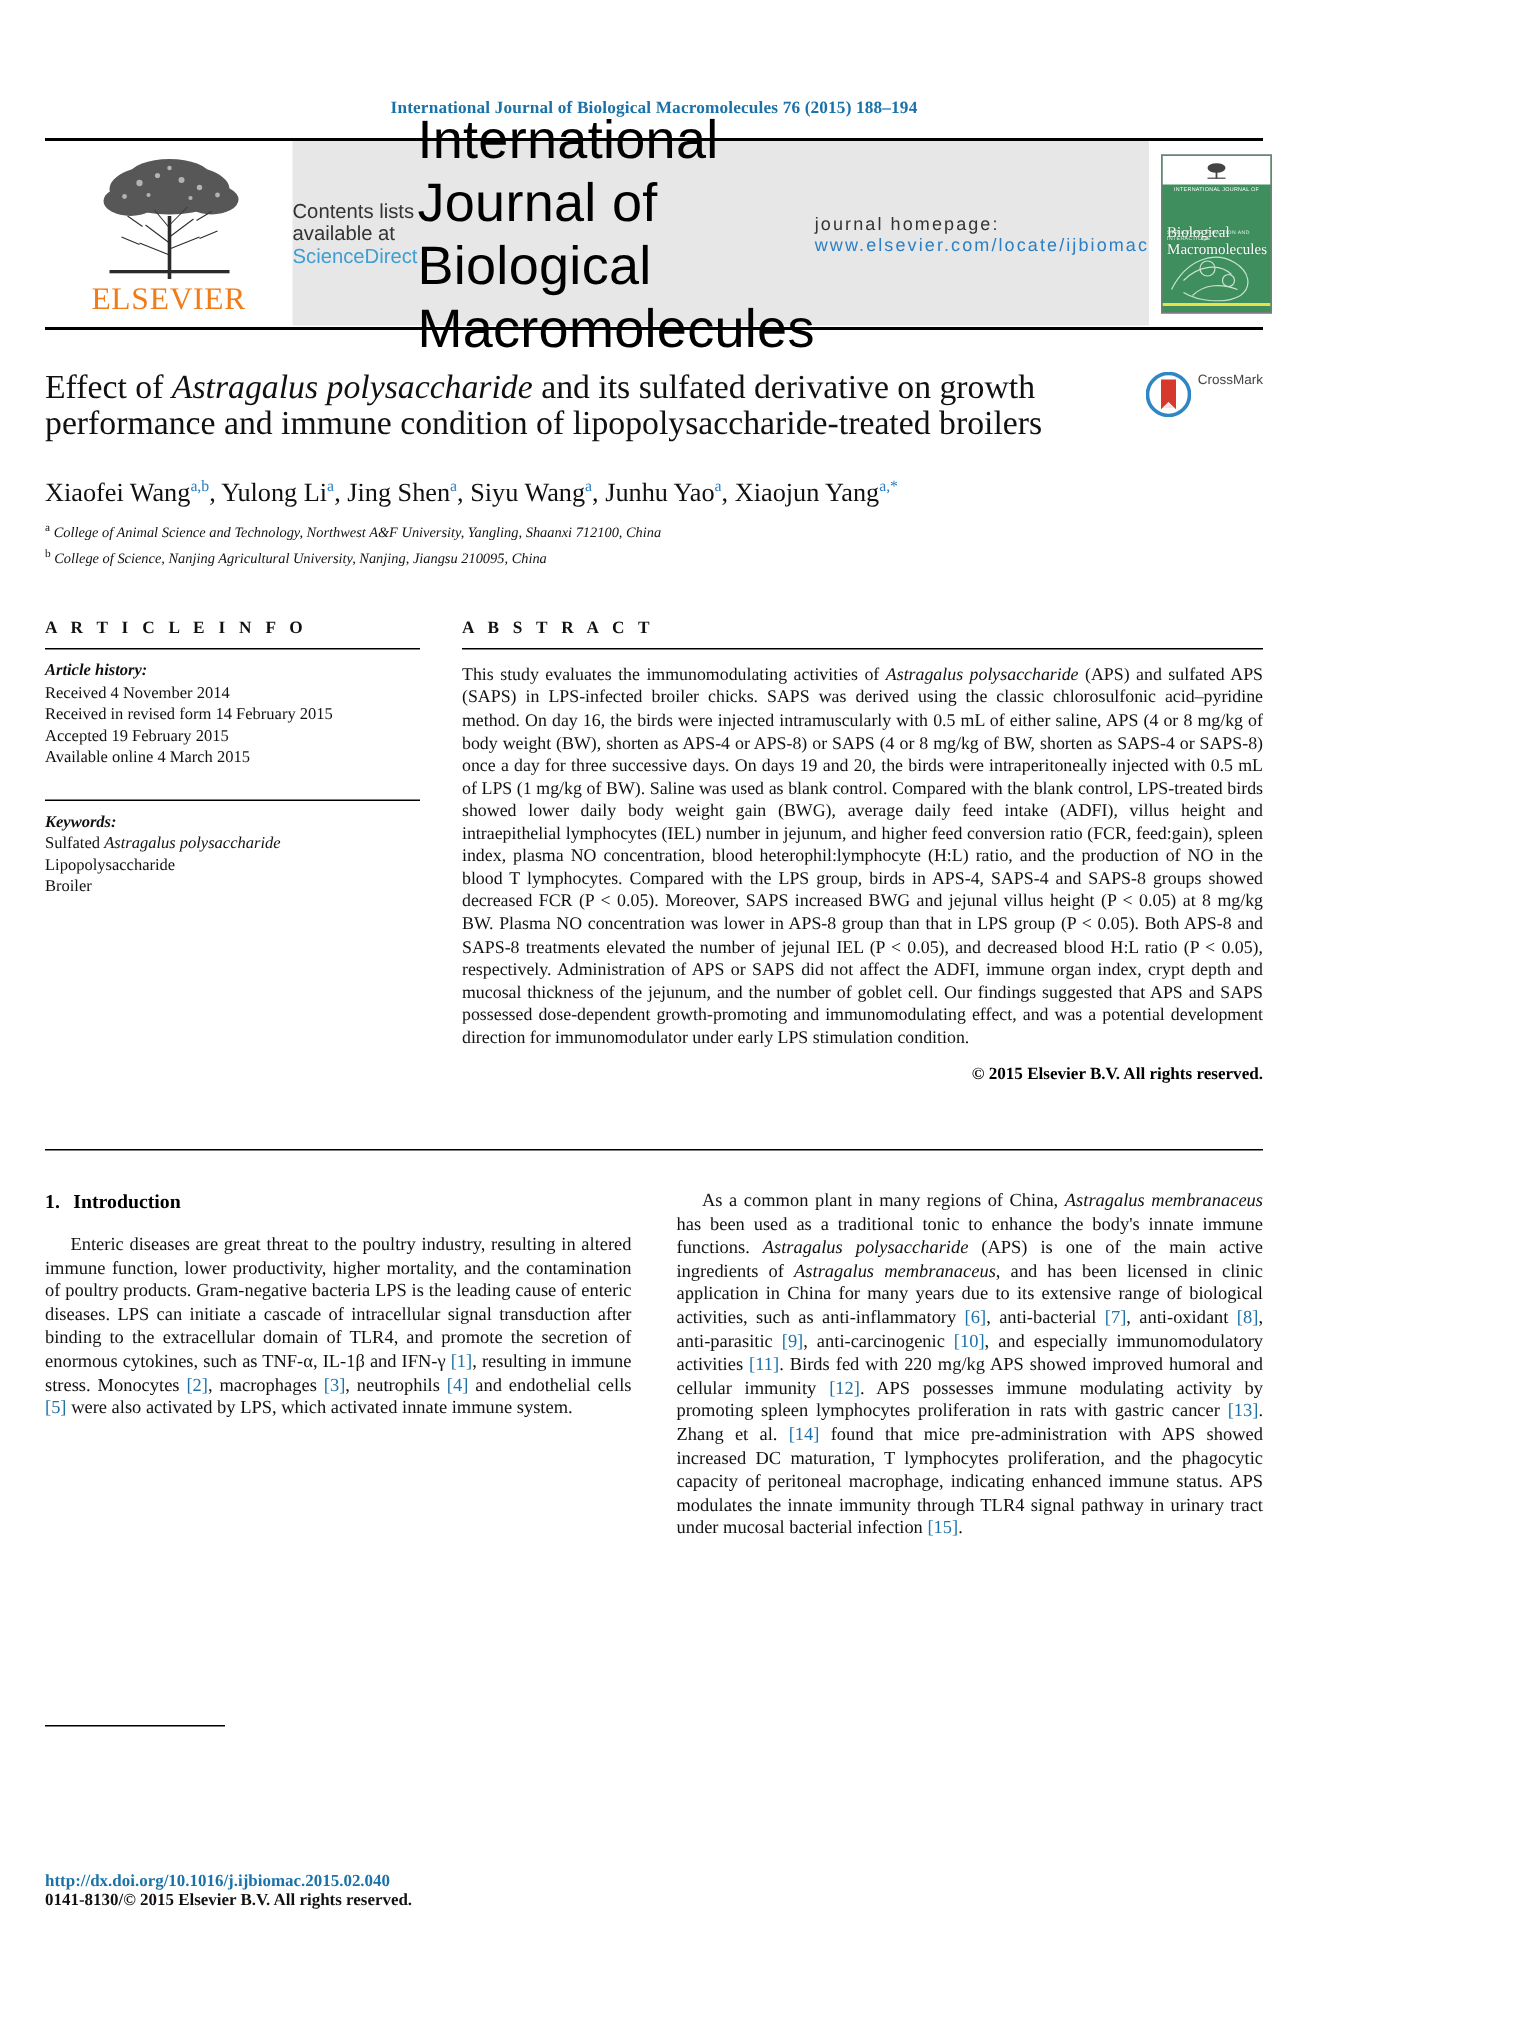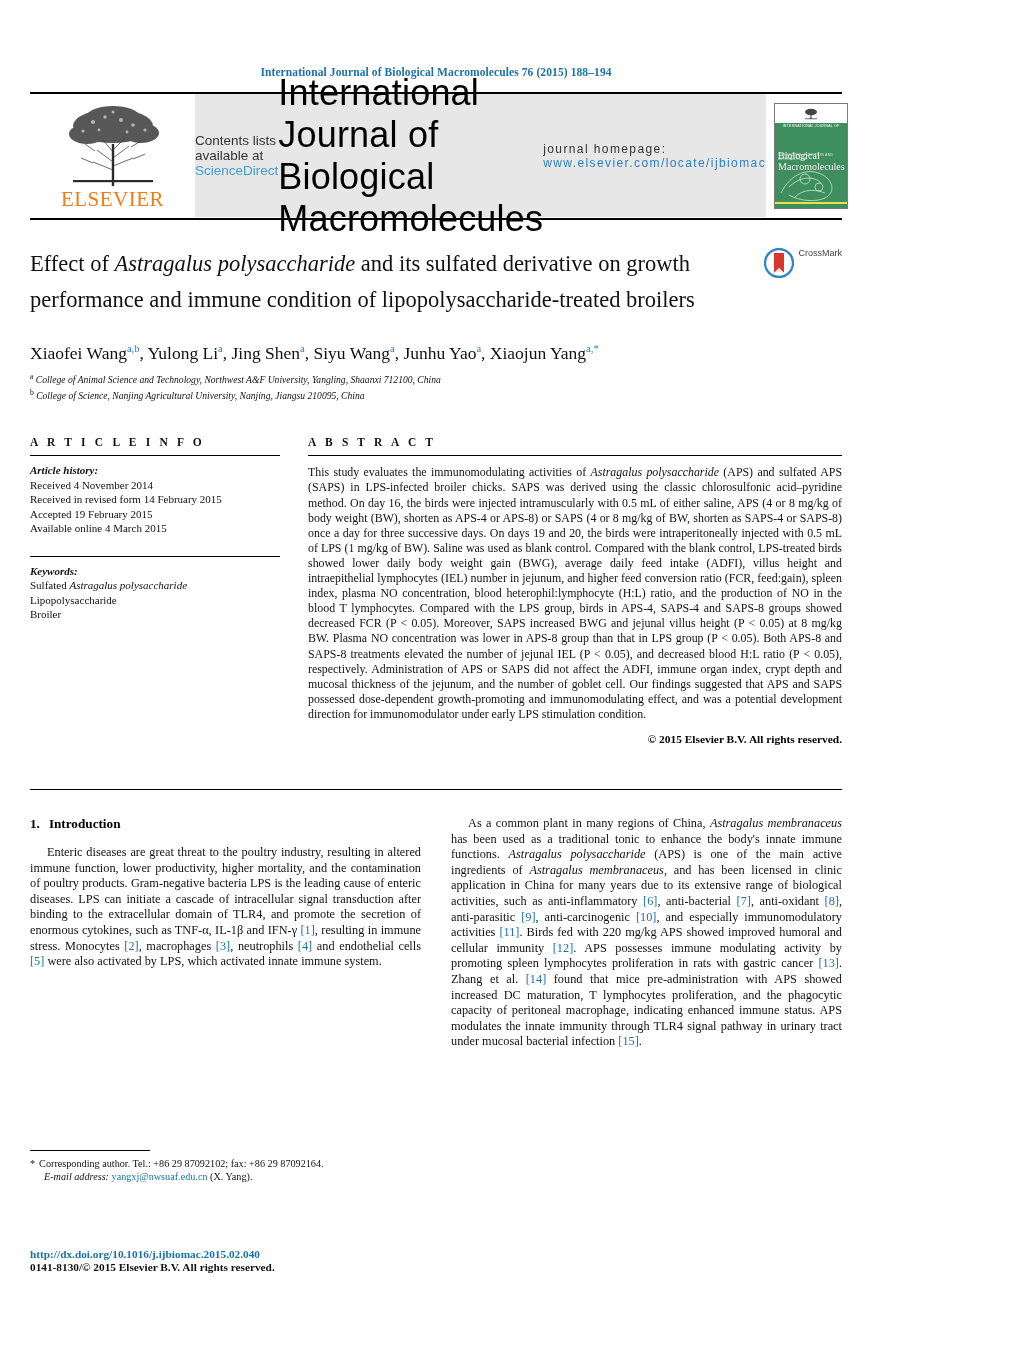--- a/index.html
+++ b/index.html
@@ -162,21 +162,21 @@
     border-top: 2.2px solid #000;
     margin-top: 1px;
     padding-top: 26px;
     display: flex;
     align-items: flex-start;
   }
   .title-main { flex: 1 1 auto; padding-right: 16px; }
   .article-title {
     font-family: "Liberation Serif", serif;
     font-size: 22.5px;
-    line-height: 36px;
+    line-height: 24px;
     font-weight: normal;
     margin: 0;
     color: #111;
   }
   .article-title i { font-style: italic; }
 
   .crossmark {
     flex: 0 0 100px;
     width: 100px;
     display: flex;
@@ -476,24 +476,20 @@
       <p class="para"><span>Enteric diseases are great threat to the poultry industry, resulting in altered immune function, lower productivity, higher mortality, and the contamination of poultry products. Gram-negative bacteria LPS is the leading cause of enteric diseases. LPS can initiate a cascade of intracellular signal transduction after binding to the extracellular domain of TLR4, and promote the secretion of enormous cytokines, such as TNF-α, IL-1β and IFN-γ </span><span class="ref">[1]</span><span>, resulting in immune stress. Monocytes </span><span class="ref">[2]</span><span>, macrophages </span><span class="ref">[3]</span><span>, neutrophils </span><span class="ref">[4]</span><span> and endothelial cells </span><span class="ref">[5]</span><span> were also activated by LPS, which activated innate immune system.</span></p>
     </div>
 
     <div class="bcol">
       <p class="para"><span>As a common plant in many regions of China, </span><i>Astragalus membranaceus</i><span> has been used as a traditional tonic to enhance the body's innate immune functions. </span><i>Astragalus polysaccharide</i><span> (APS) is one of the main active ingredients of </span><i>Astragalus membranaceus</i><span>, and has been licensed in clinic application in China for many years due to its extensive range of biological activities, such as anti-inflammatory </span><span class="ref">[6]</span><span>, anti-bacterial </span><span class="ref">[7]</span><span>, anti-oxidant </span><span class="ref">[8]</span><span>, anti-parasitic </span><span class="ref">[9]</span><span>, anti-carcinogenic </span><span class="ref">[10]</span><span>, and especially immunomodulatory activities </span><span class="ref">[11]</span><span>. Birds fed with 220 mg/kg APS showed improved humoral and cellular immunity </span><span class="ref">[12]</span><span>. APS possesses immune modulating activity by promoting spleen lymphocytes proliferation in rats with gastric cancer </span><span class="ref">[13]</span><span>. Zhang et al. </span><span class="ref">[14]</span><span> found that mice pre-administration with APS showed increased DC maturation, T lymphocytes proliferation, and the phagocytic capacity of peritoneal macrophage, indicating enhanced immune status. APS modulates the innate immunity through TLR4 signal pathway in urinary tract under mucosal bacterial infection </span><span class="ref">[15]</span><span>.</span></p>
     </div>
   </div>
 
   <div class="footnote-wrap">
     <div class="fn-rule"></div>
-    <div class="footnote">
-      <span class="star">*</span><span>Corresponding author. Tel.: +86 29 87092102; fax: +86 29 87092164.</span>
-      <div style="padding-left:14px;"><i>E-mail address:</i> <span class="email-link">yangxj@nwsuaf.edu.cn</span><span> (X. Yang).</span></div>
-    </div>
   </div>
 
   <div class="doi-block">
     <span class="doi-link">http://dx.doi.org/10.1016/j.ijbiomac.2015.02.040</span>
     <div class="issn-line">0141-8130/© 2015 Elsevier B.V. All rights reserved.</div>
   </div>
 
 </div>
 
 </body></html>

